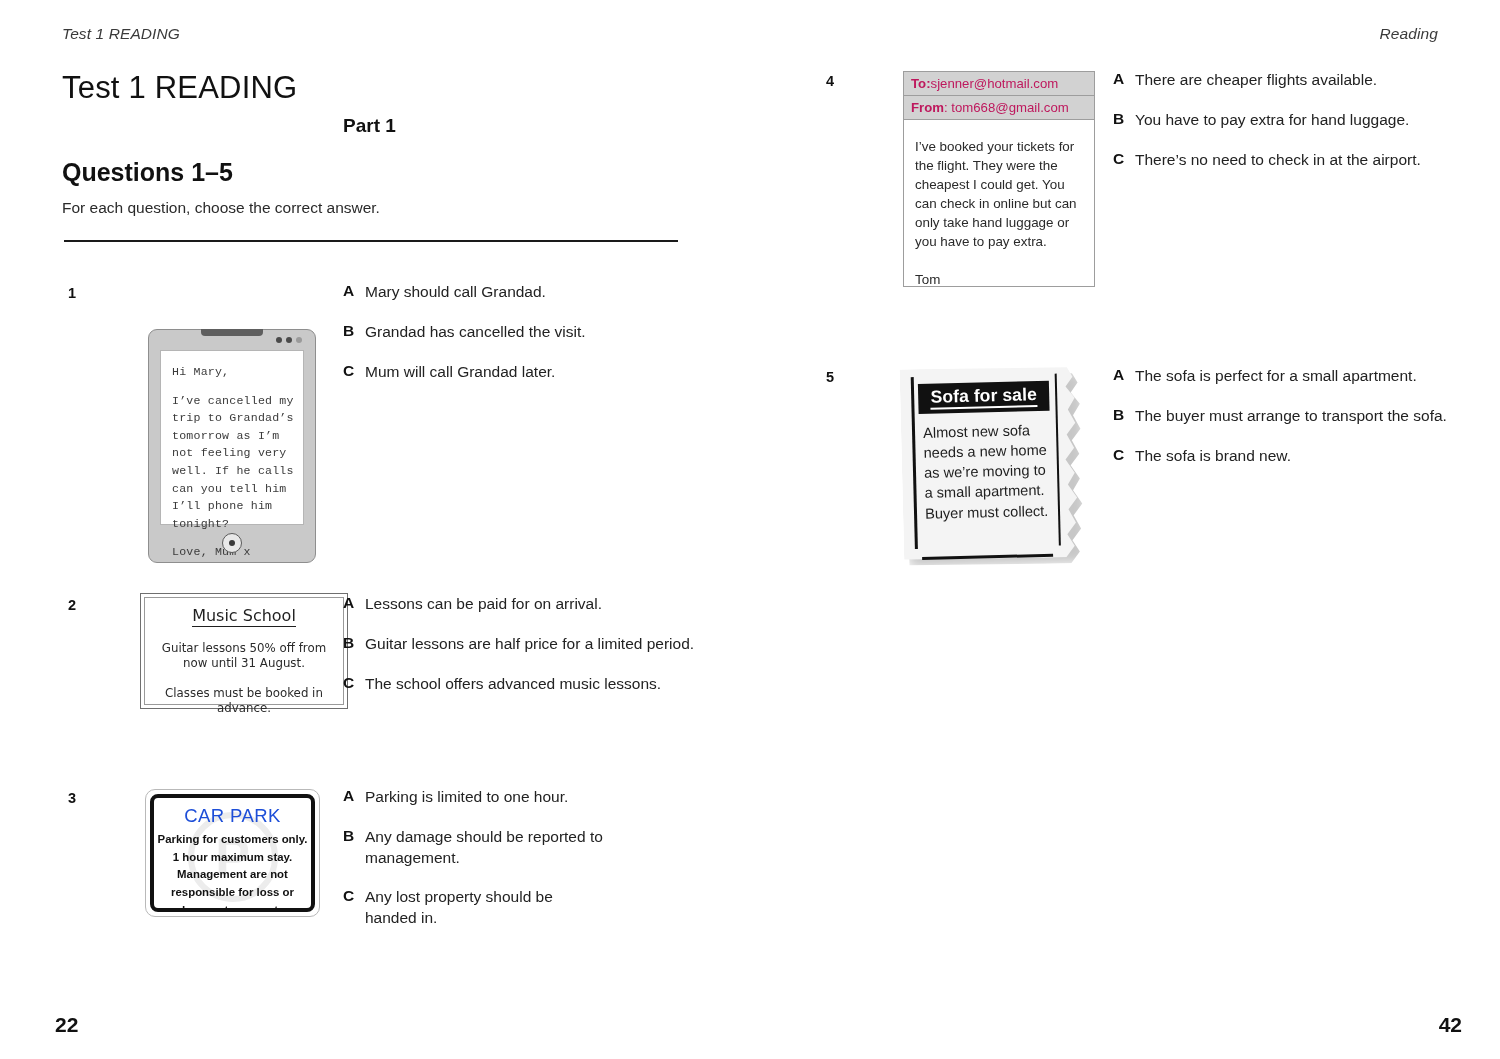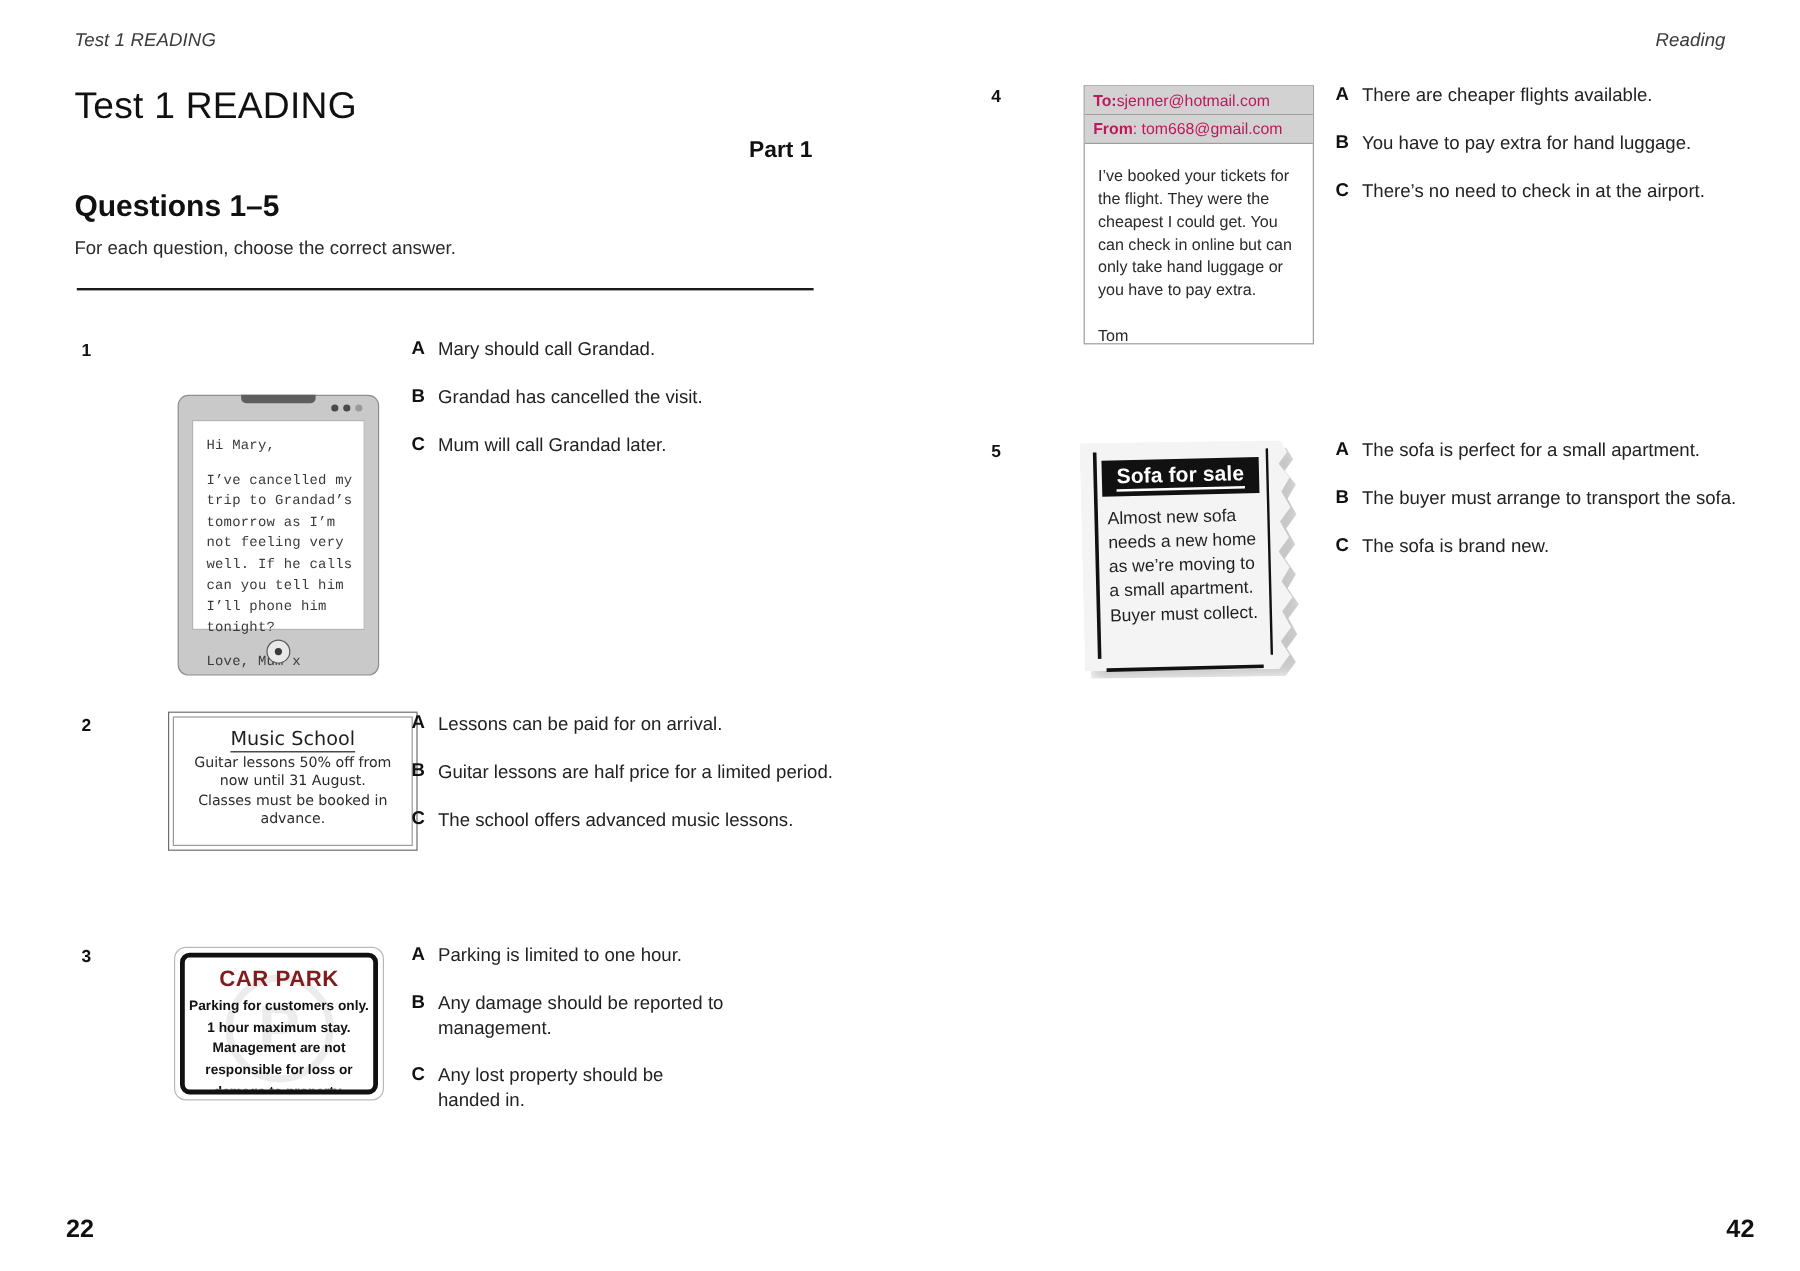--- a/index.html
+++ b/index.html
@@ -31,21 +31,21 @@
   .folio.left{left:55px;}
   .folio.right{right:38px;}
 
   
   .page-title{
     position:absolute;left:62px;top:70px;
     font-size:31px;font-weight:400;color:#111;letter-spacing:.2px;
   }
   .part-label{
     position:absolute;left:62px;top:115px;width:615px;
-    text-align:right;font-size:19px;font-weight:bold;color:#111;
+    text-align:center;font-size:19px;font-weight:bold;color:#111;
   }
   .q-range{
     position:absolute;left:62px;top:158px;
     font-size:25px;font-weight:bold;color:#111;
   }
   .instruction{
     position:absolute;left:62px;top:199px;
     font-size:15.5px;color:#2a2a2a;
   }
   .rule{
@@ -110,21 +110,21 @@
     padding:9px 10px 0;text-align:center;
   }
   .music-title{
     font-family:"DejaVu Sans", sans-serif;
     font-size:16px;color:#1f1f1f;
     border-bottom:1.6px solid #1f1f1f;display:inline-block;
     padding-bottom:1px;line-height:1.1;
   }
   .music-line{
     font-family:"DejaVu Sans", sans-serif;
-    font-size:11.8px;color:#2a2a2a;line-height:1.32;margin-top:1px;
+    font-size:11.8px;color:#2a2a2a;line-height:1.32;margin-top:14px;
   }
 
   
   .carpark{
     position:absolute;left:145px;top:789px;width:175px;height:128px;
     background:#fff;border:1px solid #b9b9b9;border-radius:10px;
     box-sizing:border-box;padding:4px;
   }
   .carpark-inner{
     height:100%;box-sizing:border-box;
@@ -136,21 +136,21 @@
   .carpark-watermark{
     position:absolute;left:50%;top:54%;transform:translate(-50%,-50%);
     width:78px;height:78px;border-radius:50%;
     border:6px solid #ececec;
     display:flex;align-items:center;justify-content:center;
     font-size:52px;font-weight:bold;color:#ececec;
     font-family:"Liberation Sans",sans-serif;line-height:1;
   }
   .carpark-title{
     position:relative;z-index:2;
-    font-size:18.5px;font-weight:bold;color:#7f1d1d;letter-spacing:.4px;
+    font-size:18.5px;font-weight:normal;color:#1d4ed8;letter-spacing:.4px;
   }
   .carpark-body{
     position:relative;z-index:2;margin-top:4px;text-align:center;
     font-size:11.4px;font-weight:bold;color:#111;line-height:1.55;
   }
 
   
   .email{
     position:absolute;left:903px;top:71px;width:192px;height:216px;
     background:#fff;border:1px solid #9d9d9d;box-sizing:border-box;

